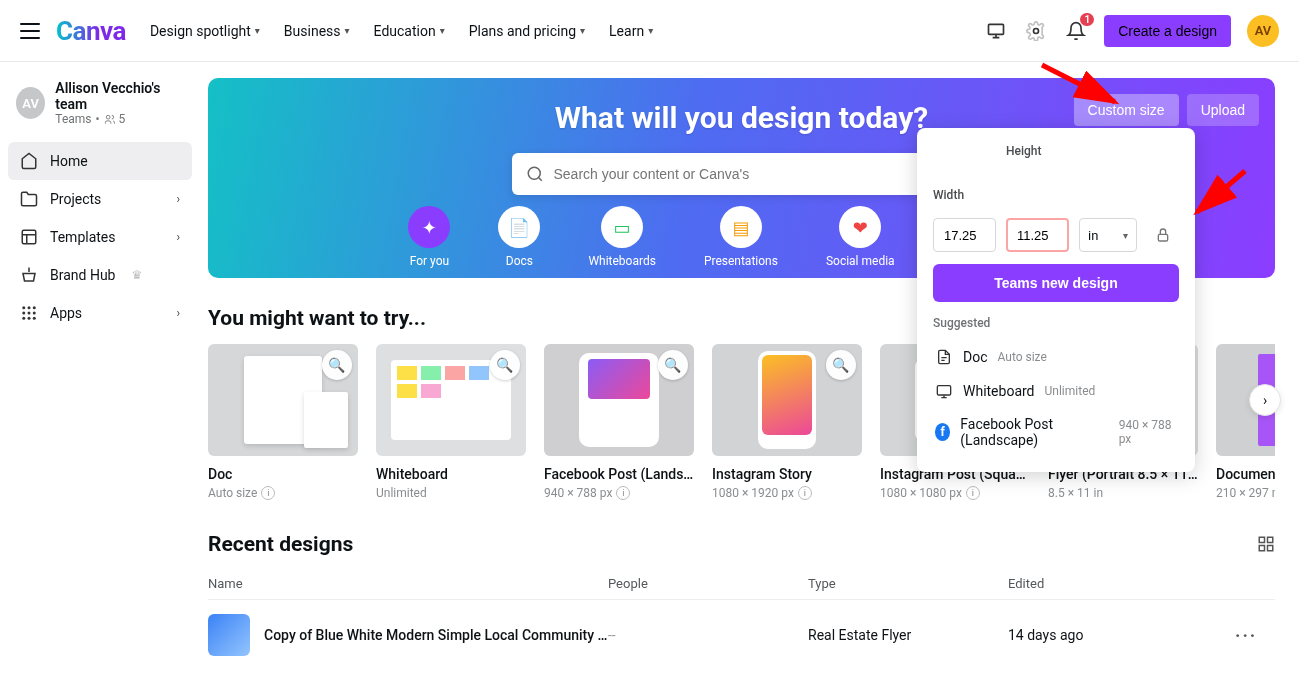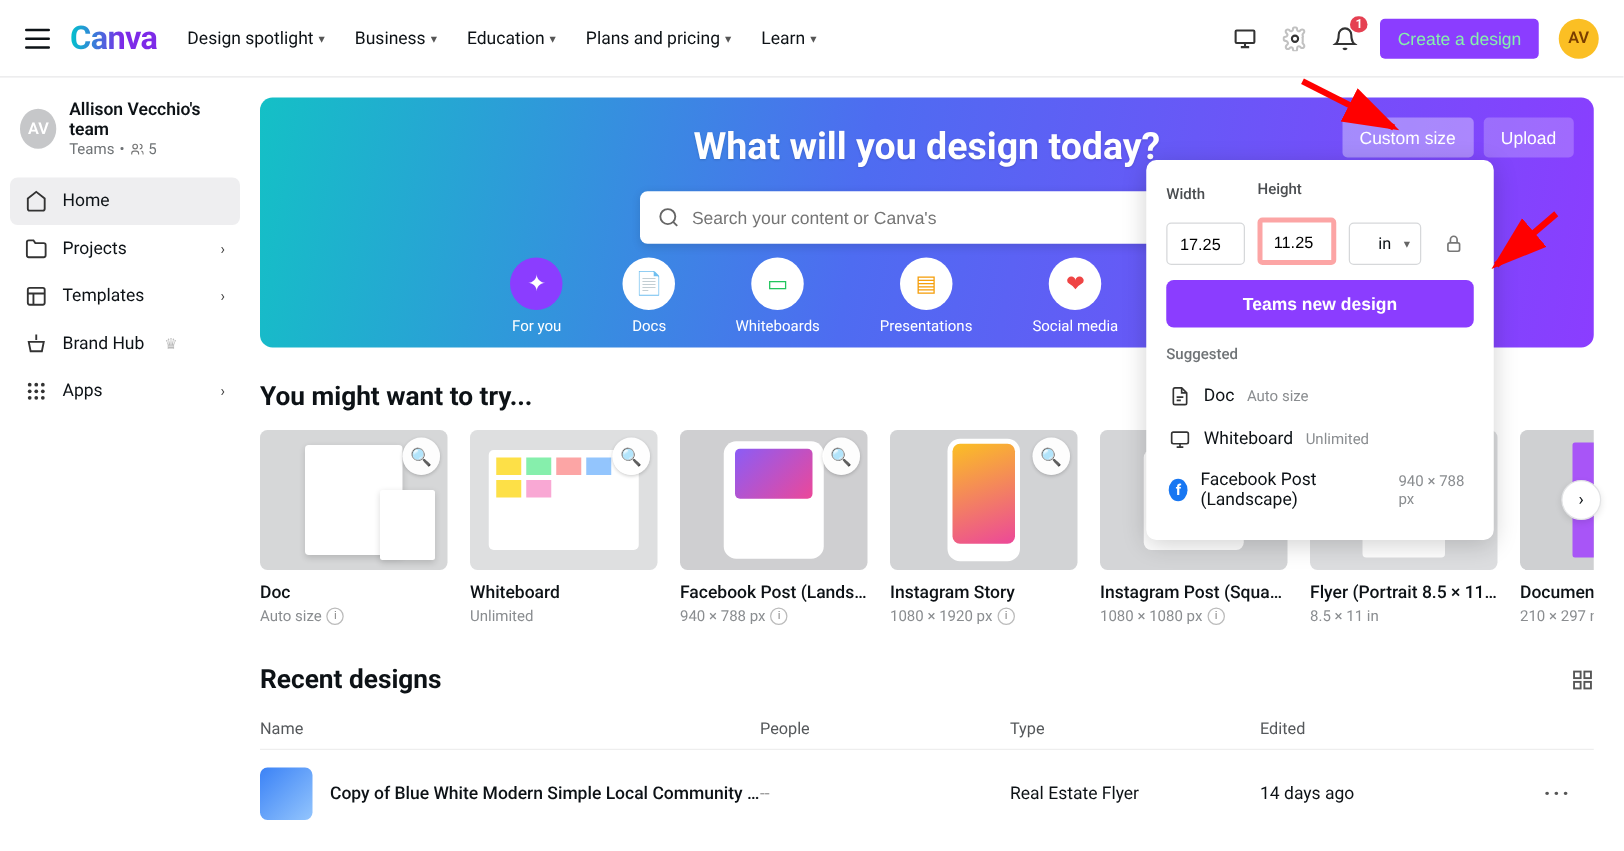--- a/index.html
+++ b/index.html
@@ -9,21 +9,21 @@
   .topbar { display:flex; align-items:center; height:62px; padding:0 20px; border-bottom:1px solid #e8e8e9; gap:16px; }
   .hamburger { width:20px; height:16px; display:flex; flex-direction:column; justify-content:space-between; cursor:pointer;}
   .hamburger span{height:2px;background:#0d1216;border-radius:1px;}
   .logo { font-weight:700; font-size:26px; background: linear-gradient(90deg,#00c4cc 0%, #7d2ae8 60%, #7d2ae8 100%); -webkit-background-clip:text; background-clip:text; color:transparent; letter-spacing:-.5px;}
   .topnav { display:flex; gap:24px; margin-left:8px; }
   .topnav-item { display:flex; align-items:center; gap:4px; color:#0d1216; cursor:pointer; font-size:14px;}
   .chev { font-size:10px; color:#555;}
   .top-right { margin-left:auto; display:flex; align-items:center; gap:16px;}
   .icon-btn { width:24px; height:24px; display:flex; align-items:center; justify-content:center; cursor:pointer; position:relative;}
   .badge { position:absolute; top:-6px; right:-6px; background:#e54052; color:#fff; border-radius:8px; font-size:10px; padding:1px 4px; font-weight:600;}
-  .btn-primary { background:#8b3dff; color:#86efac; border:none; border-radius:4px; padding:8px 14px; font-weight:500; cursor:pointer; font-size:14px;}
+  .btn-primary { background:#8b3dff; color:#000000; border:none; border-radius:4px; padding:8px 14px; font-weight:500; cursor:pointer; font-size:14px;}
   .avatar { width:32px; height:32px; border-radius:50%; background:#fbbf24; display:flex; align-items:center; justify-content:center; font-weight:600; color:#7a3e00; font-size:13px;}
 
   
   .body-wrap { display:flex; }
   .sidebar { width:200px; padding:12px 8px; }
   .team-row { display:flex; align-items:center; gap:10px; padding:6px 8px 16px 8px;}
   .team-av { width:32px; height:32px; border-radius:50%; background:#c6c7c9; display:flex; align-items:center; justify-content:center; color:#fff; font-weight:600; font-size:13px;}
   .team-name { font-weight:600; font-size:14px;}
   .team-sub { font-size:12px; color:#6f7376; display:flex; align-items:center; gap:4px;}
   .nav-item { display:flex; align-items:center; gap:12px; padding:10px 12px; border-radius:6px; cursor:pointer; font-size:14px;}
@@ -46,22 +46,22 @@
   .cat-circle { width:42px; height:42px; border-radius:50%; background:#fff; display:flex; align-items:center; justify-content:center;}
   .cat .glyph { font-size:18px;}
   .for-you .cat-circle{ background:#8b3dff;}
 
   
   .panel { position:absolute; top:50px; right:80px; width:278px; background:#fff; border-radius:8px; box-shadow:0 4px 20px rgba(0,0,0,.18); padding:16px; z-index:10;}
   .dim-row { display:flex; gap:10px; align-items:flex-end;}
   .dim-col { display:flex; flex-direction:column; gap:16px; flex:1;}
   .dim-label { font-size:12px; color:#4a4d50; font-weight:500;}
   .dim-input { border:1px solid #d6d8da; border-radius:4px; height:34px; padding:0 10px; font-size:13px; width:100%;}
-  .dim-input.focus { border:4px solid #fca5a5; padding:15px 9px;}
-  .unit-sel { border:1px solid #d6d8da; border-radius:4px; height:34px; padding:0 8px; font-size:13px; display:flex; align-items:center; gap:10px; cursor:pointer; width:58px; justify-content:flex-end;}
+  .dim-input.focus { border:2px solid #fca5a5; padding:15px 9px;margin-top:44px;}
+  .unit-sel { border:1px solid #d6d8da; border-radius:4px; height:34px; padding:0 8px; font-size:13px; display:flex; align-items:center; gap:10px; cursor:pointer; width:58px; justify-content:space-between;}
   .lock-ico { width:32px; height:34px; display:flex; align-items:center; justify-content:center; color:#777;}
   .create-btn { margin-top:12px; width:100%; background:#8b3dff; color:#fff; border:none; border-radius:6px; height:38px; font-weight:600; font-size:14px; cursor:pointer;}
   .sugg-label { margin-top:14px; font-size:12px; color:#6f7376; font-weight:500;}
   .sugg-list { margin-top:10px; display:flex; flex-direction:column; }
   .sugg-item { display:flex; align-items:center; gap:10px; padding:8px 2px; cursor:pointer; font-size:14px;}
   .sugg-sub { font-size:12px; color:#8a8d90;}
   .sugg-ico { width:18px; height:18px; display:flex; align-items:center; justify-content:center;}
   .fb-ico { width:18px; height:18px; border-radius:50%; background:#1877f2; color:#fff; display:flex; align-items:center; justify-content:center; font-weight:700; font-size:12px;}
 
   

